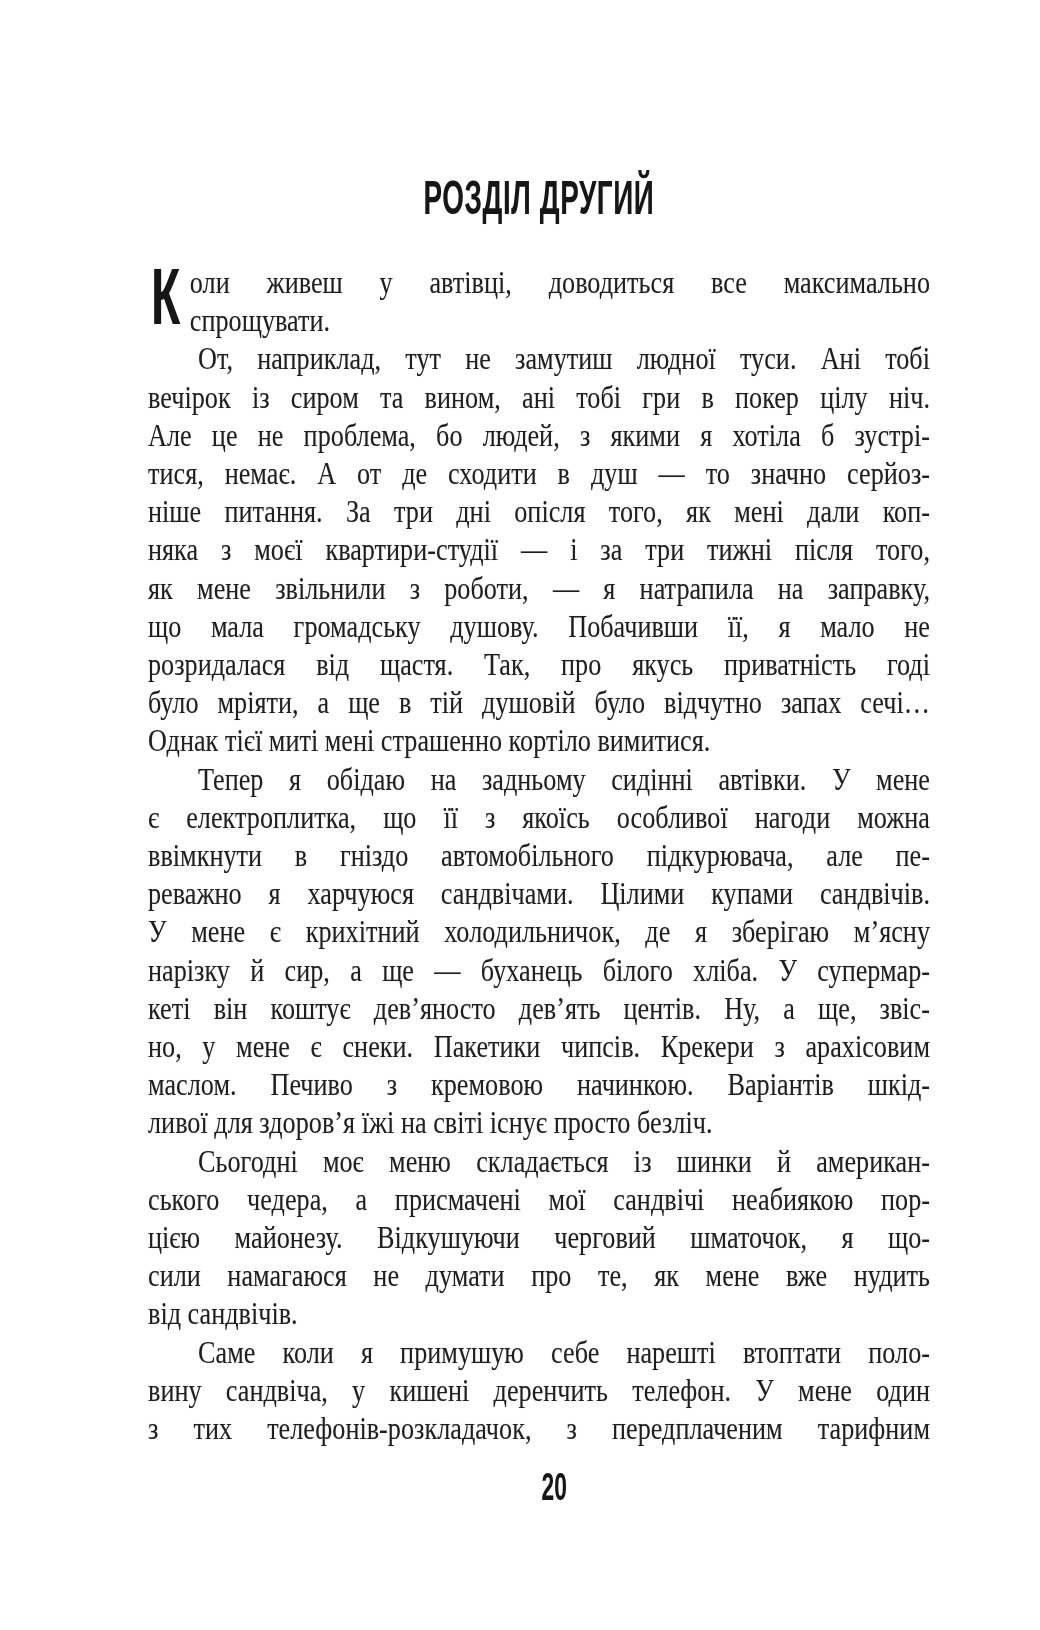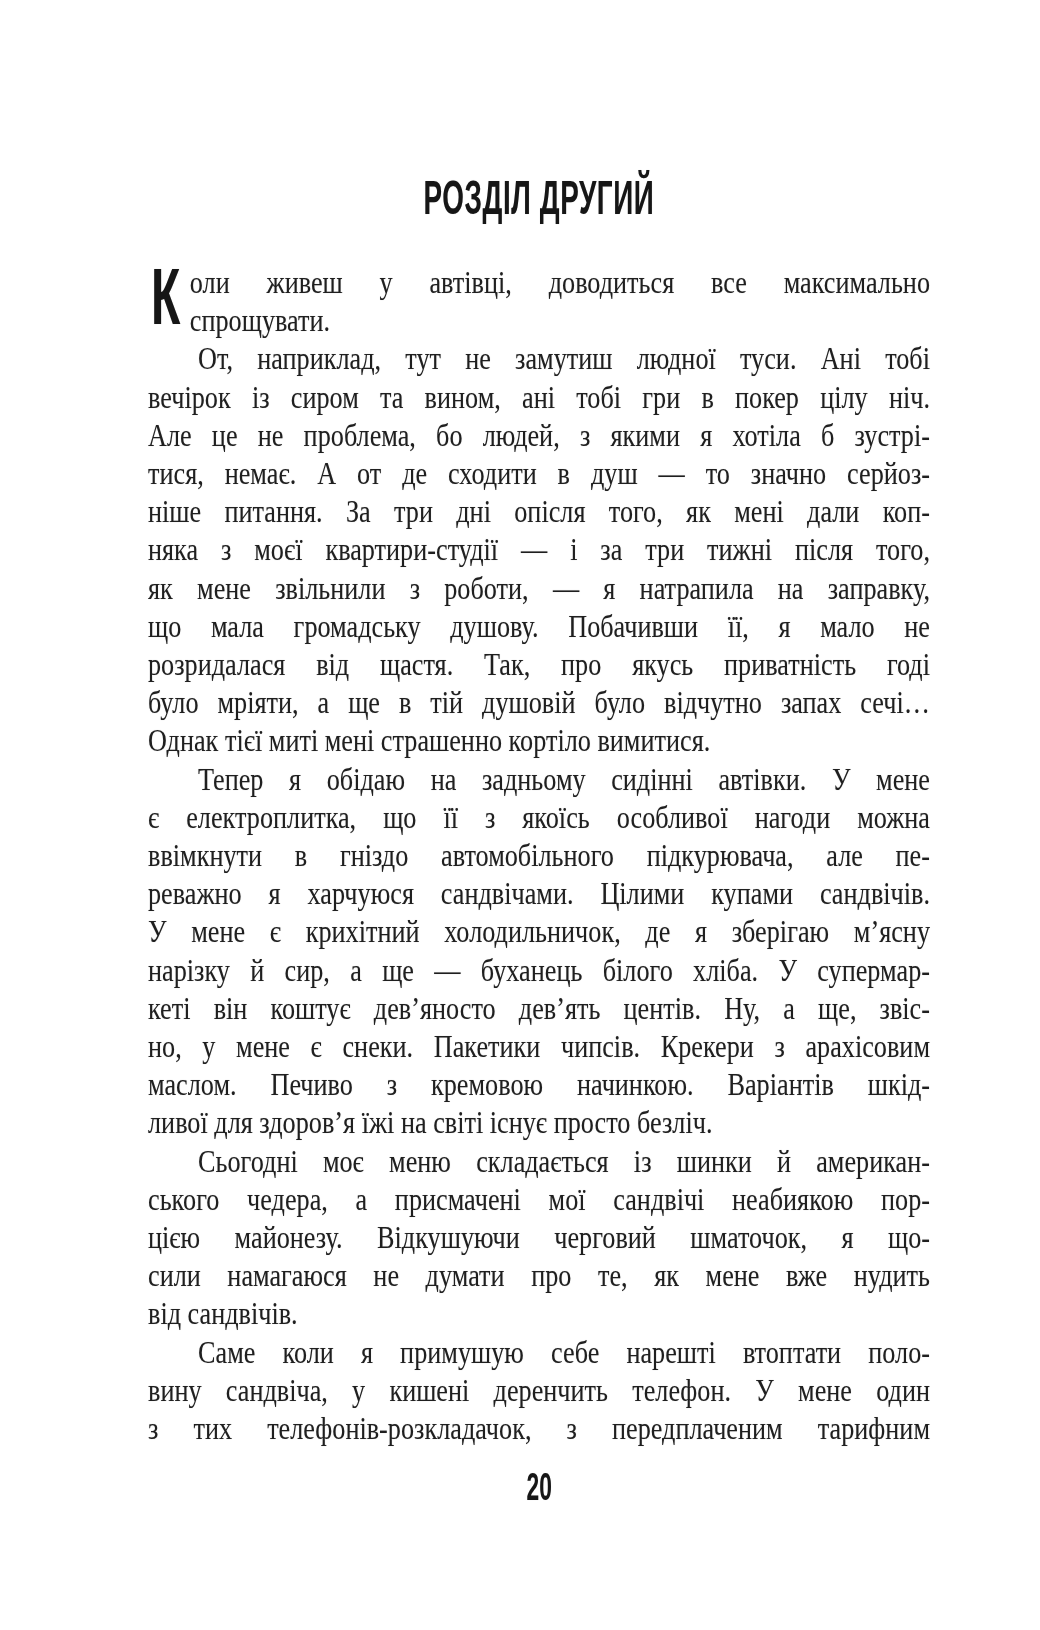--- a/index.html
+++ b/index.html
@@ -68,21 +68,21 @@
     font-size: 80px;
     line-height: 58px;
     color: var(--heading-ink, #161616);
     transform: scaleX(0.60);
     transform-origin: 0 0;
     text-shadow: 0 0 1px rgba(0,0,0,0.25);
   }
   
   .pagenum-wrap {
     position: absolute;
-    left: 148px;
+    left: 163px;
     top: 1468px;
     width: 782px;
     text-align: center;
   }
   .pagenum-wrap .pagenum {
     display: inline-block;
     font-family: "Liberation Sans", sans-serif;
     font-weight: 700;
     font-size: 38px;
     line-height: 38px;

